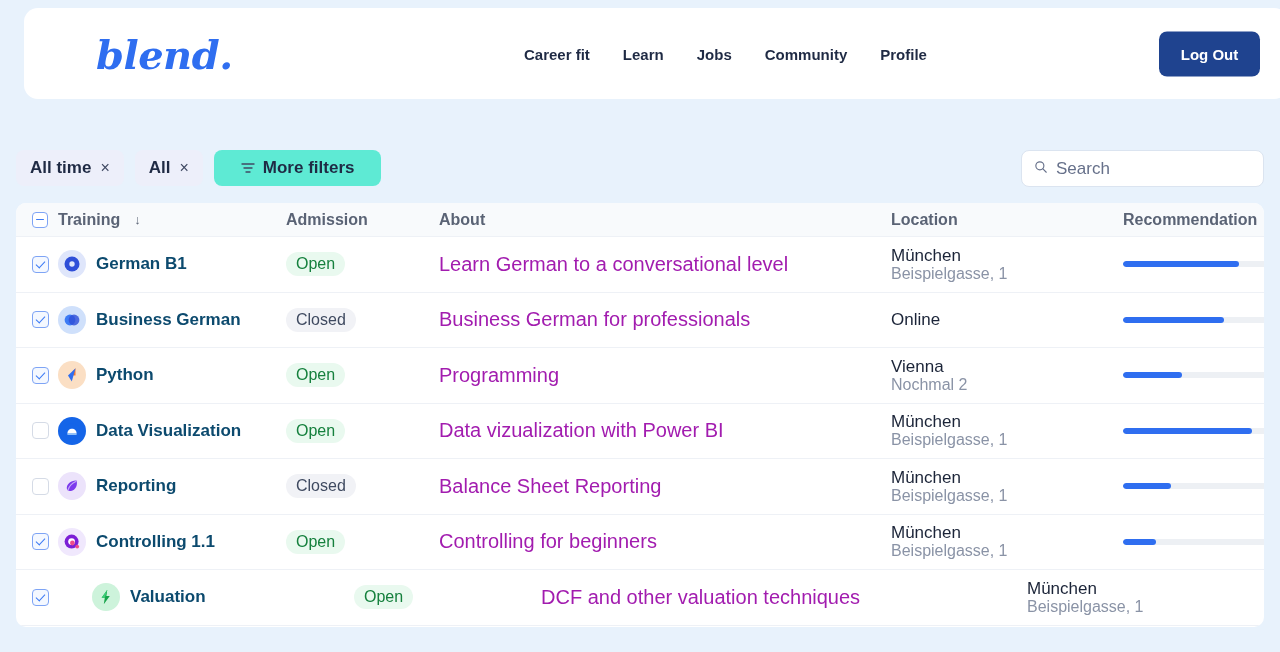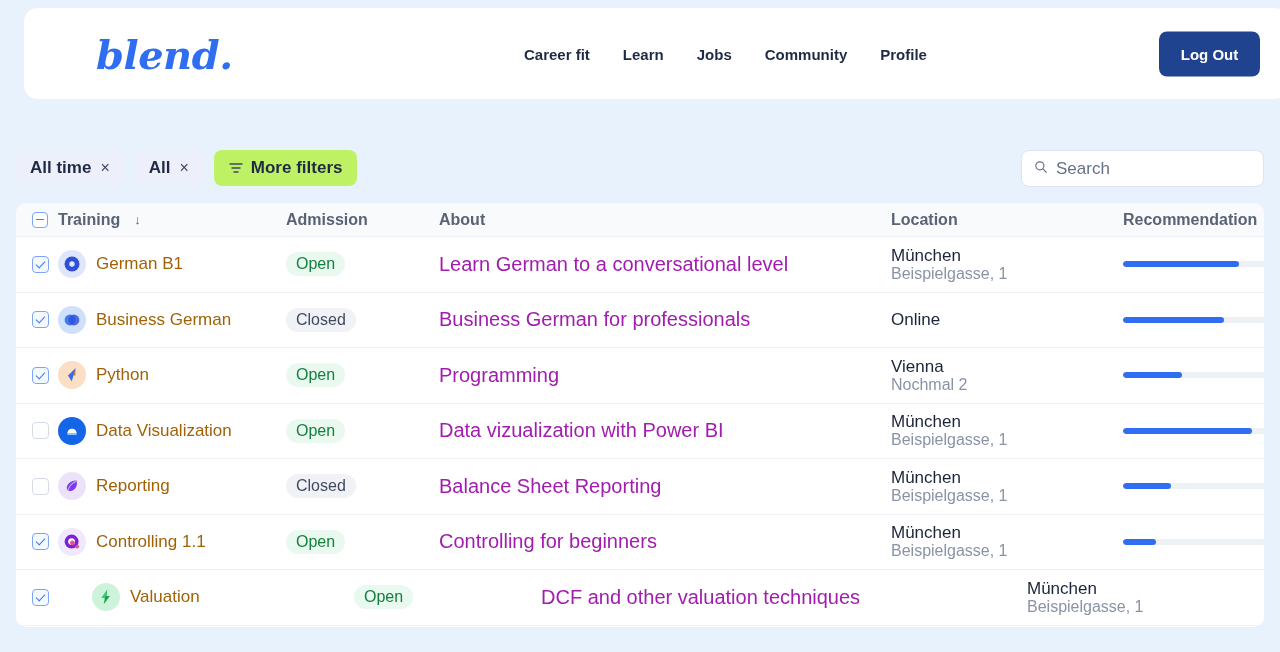--- a/index.html
+++ b/index.html
@@ -75,23 +75,23 @@
     font-weight: 700;
     color: #1f2a44;
     cursor: pointer;
     white-space: nowrap;
   }
   .chip .chip-x {
     font-size: 16px; font-weight: 400; color: #404a63;
     line-height: 1; cursor: pointer;
   }
   .chip.more {
-    background: #bef264;
+    background: #5eead4;
     gap: 8px;
-    padding: 0 15px;
+    padding: 0 27px;
   }
   .filter-icon { display: inline-flex; width: 14px; height: 14px; }
   .search-wrap {
     position: absolute; right: 0; top: 0;
     width: 243px; height: 37px;
     background: #ffffff;
     border: 1px solid #dbe4f0;
     border-radius: 8px;
     display: flex; align-items: center;
     padding: 0 12px;
@@ -183,22 +183,22 @@
   }
 
   .app-icon {
     width: 28px; height: 28px;
     border-radius: 50%;
     flex: none;
     display: flex; align-items: center; justify-content: center;
   }
   .training-name {
     font-size: 17px;
-    font-weight: 400;
-    color: #a16207;
+    font-weight: 700;
+    color: #0c4a6e;
     white-space: nowrap;
   }
   .badge {
     display: inline-flex; align-items: center;
     height: 24px;
     padding: 12px 10px;
     border-radius: 12px;
     font-size: 16px;
     font-weight: 400;
     white-space: nowrap;

